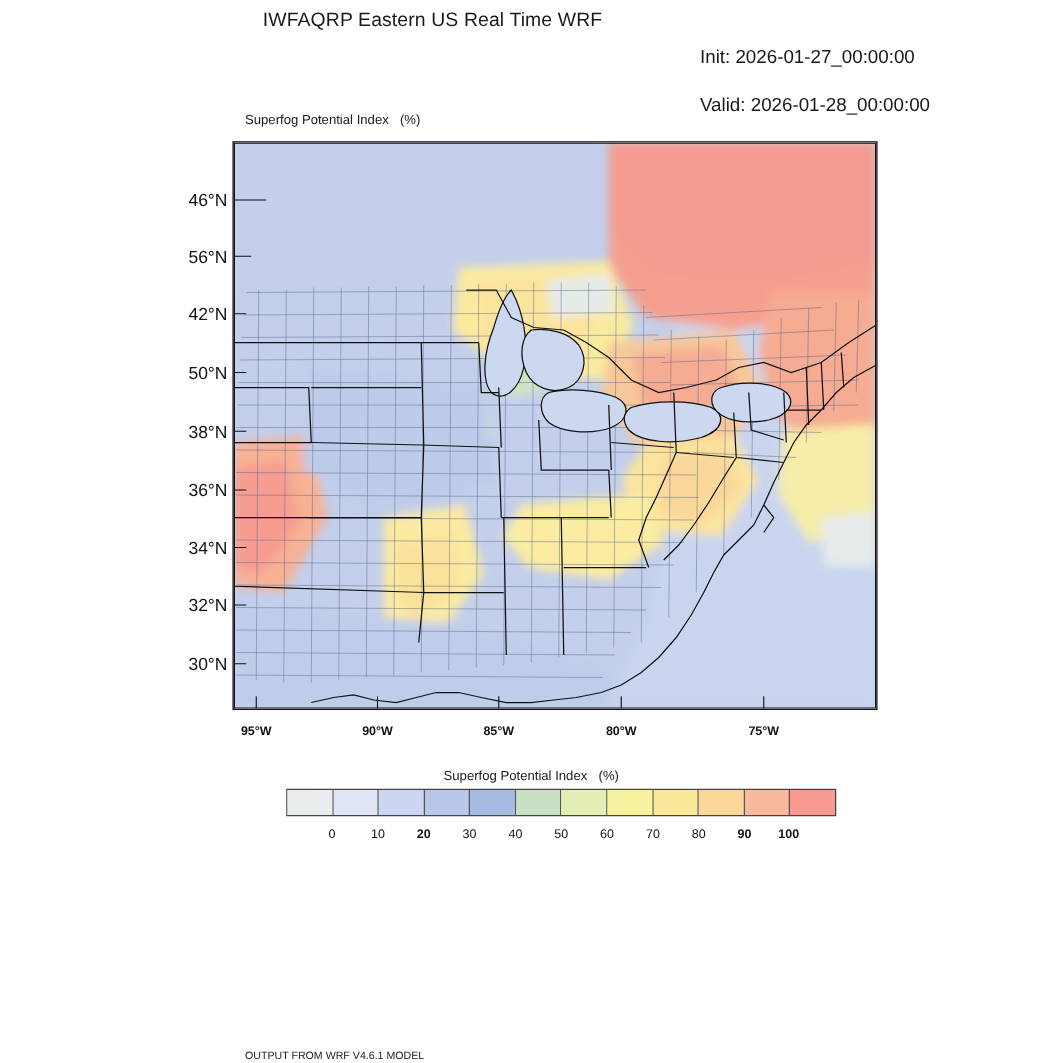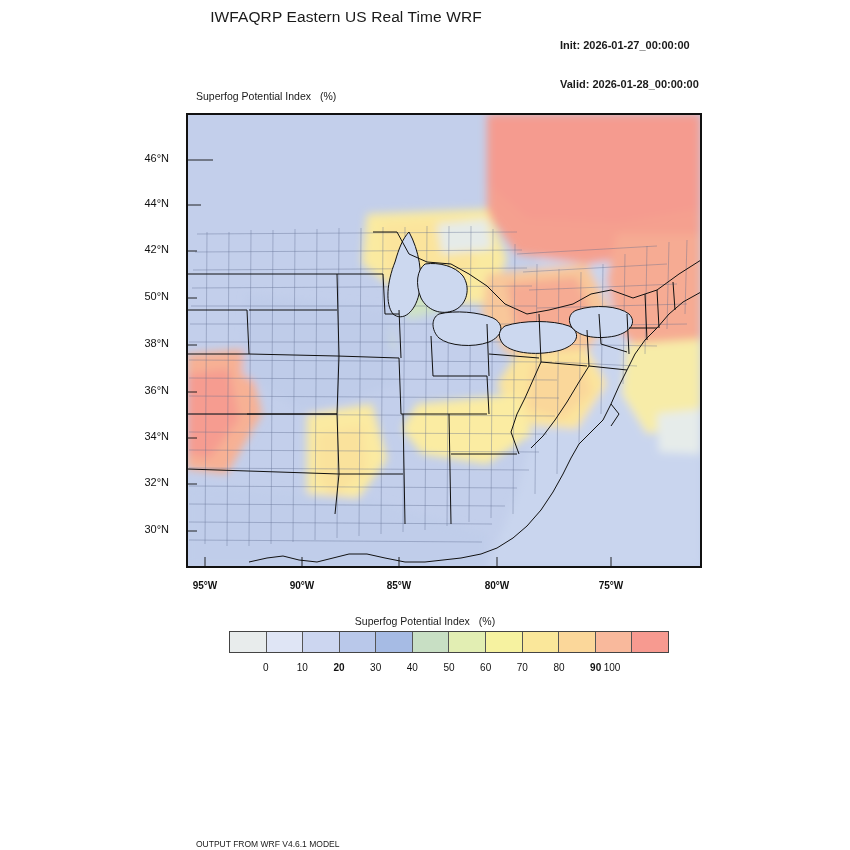--- a/index.html
+++ b/index.html
@@ -24,25 +24,24 @@
     width: 692px;
     text-align: center;
     font-size: 15.5px;
     color: #1a1a1a;
     letter-spacing: 0.1px;
   }
   .run-info {
     position: absolute;
     left: 560px;
     top: 13px;
-    font-size: 11px;
+    font-size: 15px;
     line-height: 13px;
     color: #1a1a1a;
     white-space: pre;
-    font-weight: bold;
   }
 
   
   .plot-title {
     position: absolute;
     left: 196px;
     top: 90px;
     font-size: 10.5px;
     color: #1a1a1a;
   }
@@ -62,22 +61,22 @@
   }
   .map-canvas {
     position: absolute;
     inset: 0;
   }
   .map-canvas svg { display: block; }
 
   
   .lat-label {
     position: absolute;
-    right: 13px;
-    font-size: 11px;
+    right: 0;
+    font-size: 14px;
     color: #111111;
     text-align: right;
     white-space: nowrap;
   }
   .lat-axis {
     position: absolute;
     left: 130px;
     top: 113px;
     width: 52px;
     height: 455px;
@@ -347,21 +346,21 @@
           <line x1="424" y1="453" x2="424" y2="443"></line>
         </g>
       </g>
       <rect x="0.5" y="0.5" width="513" height="452" fill="none" stroke="#111111" stroke-width="1"></rect>
     </svg>
   </div>
 </div>
 
 <div class="lat-axis">
   <div class="lat-label" style="top:39px">46°N</div>
-  <div class="lat-label" style="top:84px">44°N</div>
+  <div class="lat-label" style="top:84px">56°N</div>
   <div class="lat-label" style="top:130px">42°N</div>
   <div class="lat-label" style="top:177px">50°N</div>
   <div class="lat-label" style="top:224px">38°N</div>
   <div class="lat-label" style="top:271px">36°N</div>
   <div class="lat-label" style="top:317px">34°N</div>
   <div class="lat-label" style="top:363px">32°N</div>
   <div class="lat-label" style="top:410px">30°N</div>
 </div>
 
 <div class="lon-axis">
@@ -395,19 +394,19 @@
     <div class="cbar-tick" style="left: 36.6667px;">0</div>
     <div class="cbar-tick" style="left: 73.3333px;">10</div>
     <div class="cbar-tick" style="left: 110px; font-weight: bold;">20</div>
     <div class="cbar-tick" style="left: 146.667px;">30</div>
     <div class="cbar-tick" style="left: 183.333px; text-align: right;">40</div>
     <div class="cbar-tick" style="left: 220px; text-align: right;">50</div>
     <div class="cbar-tick" style="left: 256.667px;">60</div>
     <div class="cbar-tick" style="left: 293.333px; text-align: center;">70</div>
     <div class="cbar-tick" style="left: 330px;">80</div>
     <div class="cbar-tick" style="left: 366.667px; font-weight: bold;">90</div>
-    <div class="cbar-tick" style="left: 383px;">100</div>
+    <div class="cbar-tick" style="left: 402px; font-weight: bold;">100</div>
   </div>
 
 <div class="footer">
   <div>OUTPUT FROM WRF V4.6.1 MODEL</div>
   
 </div>
 
 </body></html>

